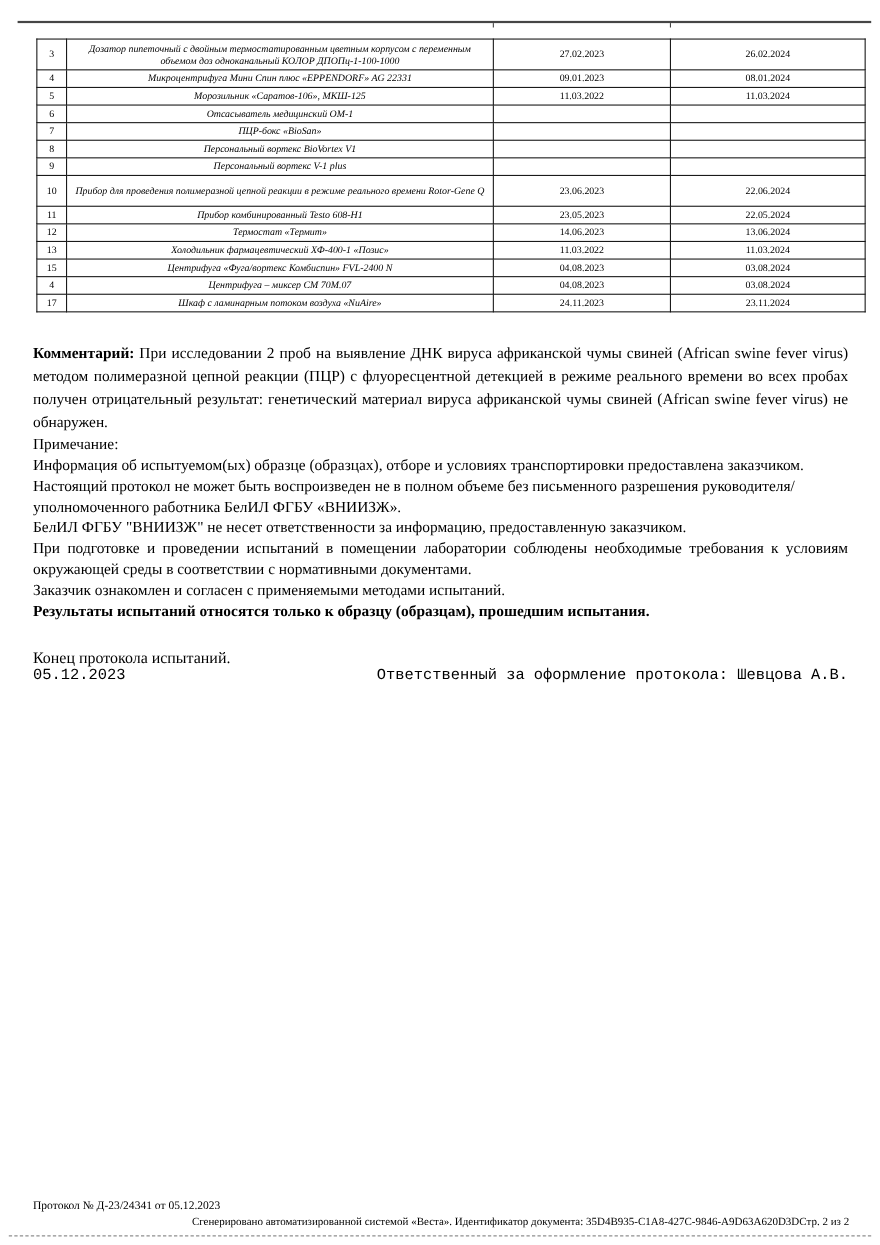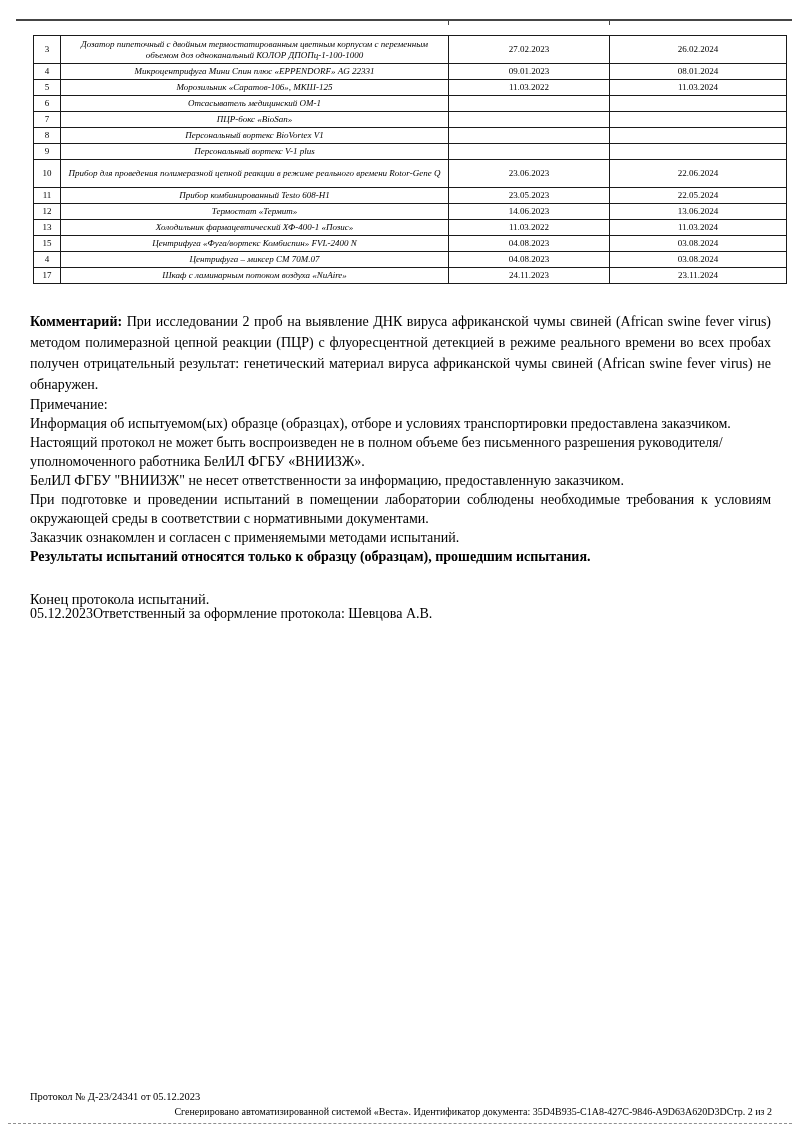--- a/index.html
+++ b/index.html
@@ -42,22 +42,22 @@
     font-size:14px;line-height:21px;text-align:justify;margin:0;
   }
   .comment b{font-weight:bold;}
   .notes{position:absolute;left:30px;top:395px;width:741px;font-size:14px;line-height:19px;}
   .notes p{margin:0;}
   .notes .justify{text-align:justify;}
   .notes .bold{font-weight:bold;}
 
   .signoff{
     position:absolute;left:30px;top:604px;width:741px;
-    display:flex;
-    font-size:14px;line-height:20px;
+    display:flex;justify-content:space-between;
+    font-size:14px;line-height:20px;font-family:Liberation Mono, monospace;
   }
   .end-line{position:absolute;left:30px;top:591px;font-size:14.5px;}
 
   
   .footer-line1{position:absolute;left:30px;top:1090px;font-size:10.5px;line-height:13px;}
   .footer-line2{
     position:absolute;left:30px;top:1105px;width:742px;
     display:flex;justify-content:flex-end;
     font-size:10px;line-height:13px;
   }

